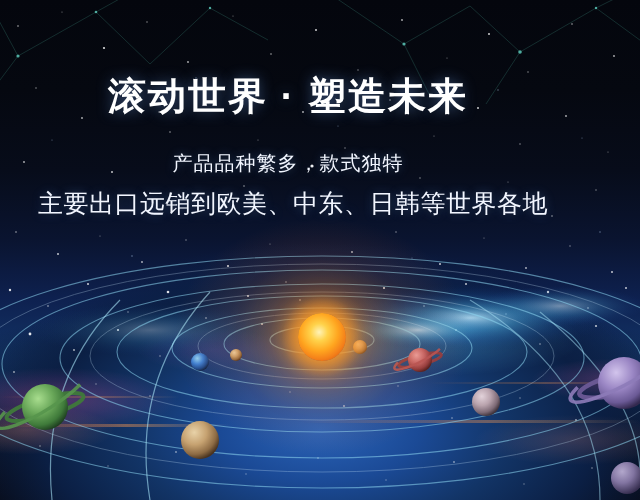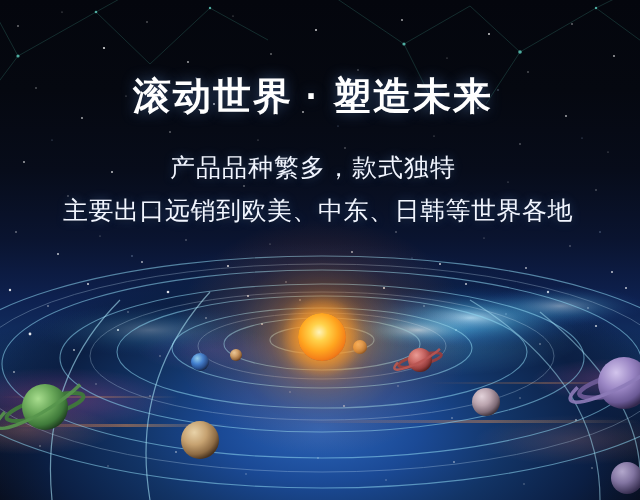--- a/index.html
+++ b/index.html
@@ -39,31 +39,31 @@
     position:absolute;left:-24px;top:-24px;width:48px;height:48px;border-radius:50%;
     background:radial-gradient(circle at 44% 40%, #fff3b8 0%, #ffd24a 22%, #ffa51f 48%, #f4801a 68%, #dc5c10 86%, #c1430a 100%);
     box-shadow:0 0 18px 8px rgba(255,160,40,.75), 0 0 44px 18px rgba(255,120,25,.35);
   }
   .sun-flare{
     position:absolute;left:-40px;top:-40px;width:80px;height:80px;border-radius:50%;
     background:radial-gradient(circle, rgba(255,190,80,.45) 0%, rgba(255,140,40,.18) 45%, rgba(255,120,20,0) 72%);
   }
 
   
-  #textwrap{position:absolute;left:0;top:0;width:576px;text-align:center;z-index:40;padding-left:25px;}
+  #textwrap{position:absolute;left:0;top:0;width:576px;text-align:center;z-index:40;}
   #title{
     margin:0;padding-top:74px;color:#ffffff;font-size:38px;font-weight:bold;
     letter-spacing:2px;line-height:1.18;
     text-shadow:0 0 14px rgba(120,170,255,.45),0 2px 6px rgba(0,0,0,.6);
   }
   .sub{
     margin:0;color:#f2f6ff;font-weight:400;line-height:1.45;
     text-shadow:0 0 10px rgba(110,160,240,.40),0 1px 4px rgba(0,0,0,.55);
   }
-  #sub1{padding-top:30px;font-size:25px;letter-spacing:1px;}
+  #sub1{padding-top:30px;font-size:20px;letter-spacing:1px;}
   #sub2{padding-top:7px;font-size:25px;letter-spacing:.5px;margin-left:10px;}
   svg{display:block;}
   #art{z-index:20;}
   #stars{z-index:10;}
   #net{z-index:12;}
 </style>
 </head>
 <body>
 
 <div id="banner">

